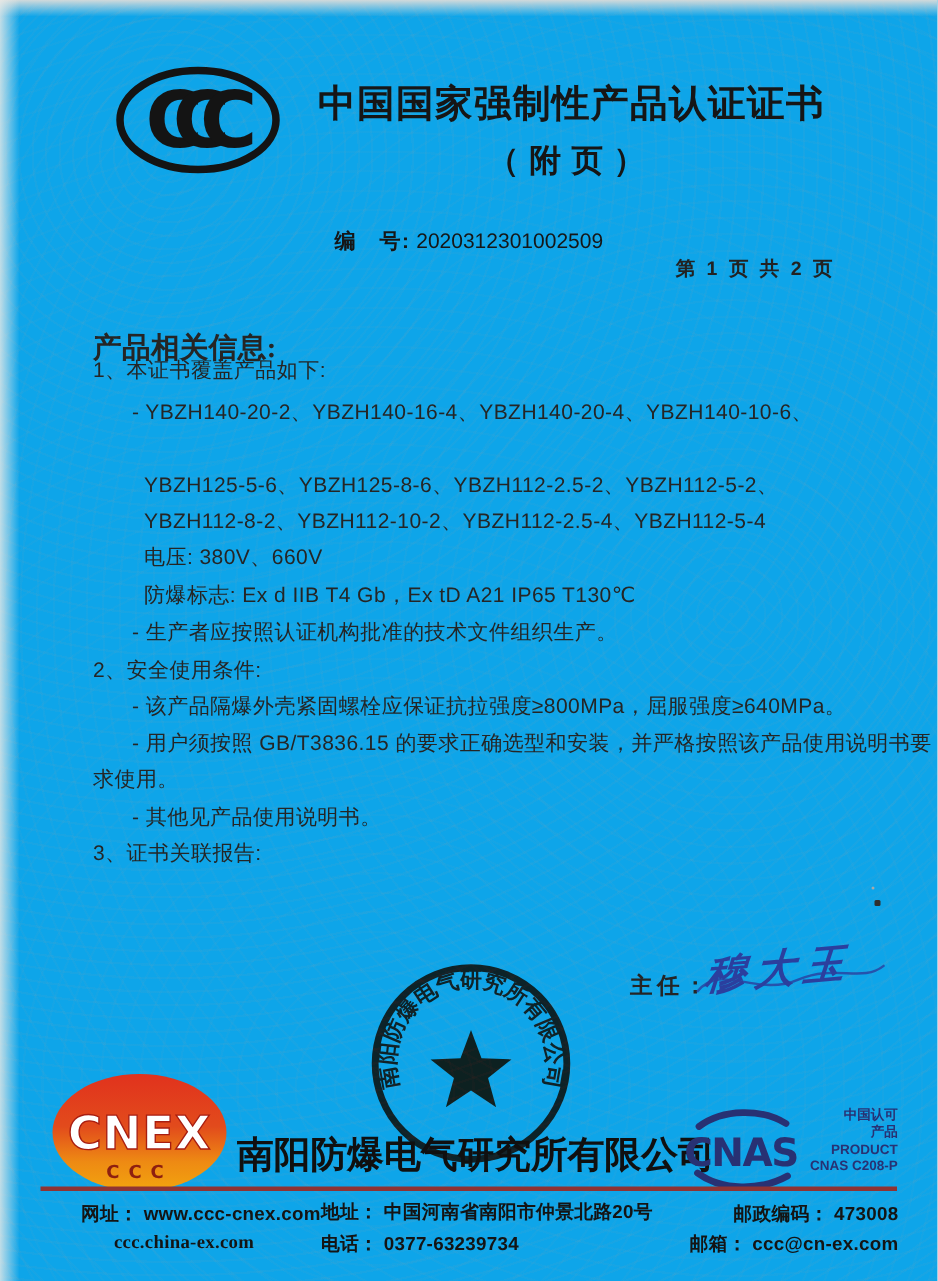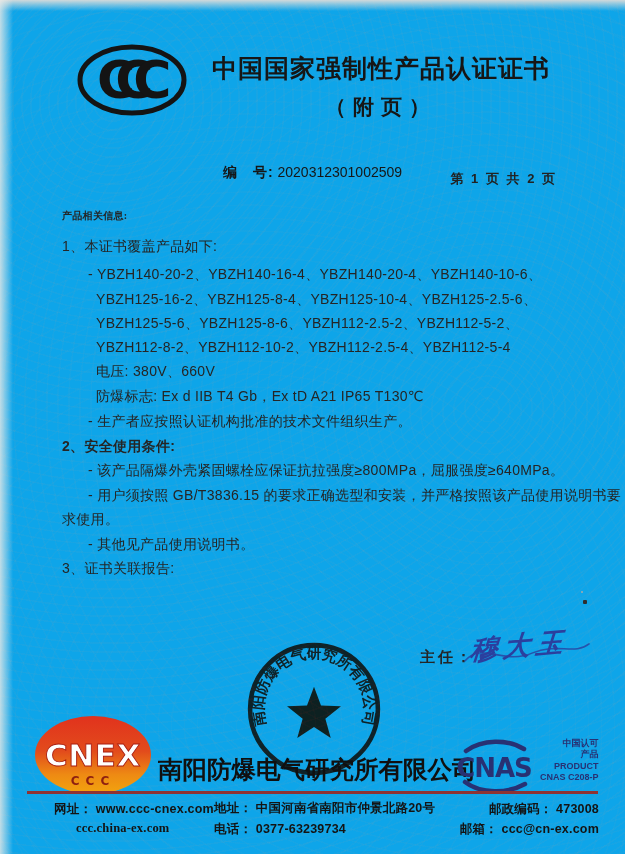--- a/index.html
+++ b/index.html
@@ -43,36 +43,35 @@
   <div class="edge-left"></div>
 
   <svg class="abs" style="left:76px;top:42px;" width="112" height="76" viewBox="0 0 112 76">
     <ellipse cx="56" cy="38" rx="52" ry="33" fill="none" stroke="#141414" stroke-width="5"></ellipse>
     <text x="21" y="56" font-size="52" font-weight="900" letter-spacing="-20" fill="#141414" font-family="'DejaVu Sans','Liberation Sans',sans-serif">CCC</text>
   </svg>
 
   <div class="abs title" style="left:188px;top:52px;width:386px;">中国国家强制性产品认证证书</div>
   <div class="abs subtitle" style="left:188px;top:93px;width:386px;">（附页）</div>
 
-  <div class="abs certno" style="left:0;top:164px;width:625px;">
+  <div class="abs certno" style="left:0;top:152px;width:625px;">
     <b>编　号:</b>
     <span>2020312301002509</span>
   </div>
   <div class="abs pageind" style="top:170px;right:68px;">第 1 页 共 2 页</div>
 
-  <div class="abs line bold" style="left:62px;top:209px;font-size:10px;font-family:Liberation Serif, serif;">产品相关信息:</div>
+  <div class="abs line bold" style="left:62px;top:219px;font-size:19px;font-family:Liberation Serif, serif;">产品相关信息:</div>
   <div class="abs line" style="left:62px;top:238px;">1、本证书覆盖产品如下:</div>
   <div class="abs line" style="left:88px;top:266px;">- YBZH140-20-2、YBZH140-16-4、YBZH140-20-4、YBZH140-10-6、</div>
-  <div class="abs line" style="left:96px;top:291px;">YBZH125-16-2、YBZH125-8-4、YBZH125-10-4、YBZH125-2.5-6、</div>
   <div class="abs line" style="left:96px;top:315px;">YBZH125-5-6、YBZH125-8-6、YBZH112-2.5-2、YBZH112-5-2、</div>
   <div class="abs line" style="left:96px;top:339px;">YBZH112-8-2、YBZH112-10-2、YBZH112-2.5-4、YBZH112-5-4</div>
   <div class="abs line" style="left:96px;top:363px;">电压: 380V、660V</div>
   <div class="abs line" style="left:96px;top:388px;">防爆标志: Ex d IIB T4 Gb，Ex tD A21 IP65 T130℃</div>
   <div class="abs line" style="left:88px;top:413px;">- 生产者应按照认证机构批准的技术文件组织生产。</div>
-  <div class="abs line" style="left:62px;top:438px;font-weight:bold;">2、安全使用条件:</div>
+  <div class="abs line" style="left:62px;top:438px;">2、安全使用条件:</div>
   <div class="abs line" style="left:88px;top:462px;">- 该产品隔爆外壳紧固螺栓应保证抗拉强度≥800MPa，屈服强度≥640MPa。</div>
   <div class="abs line" style="left:88px;top:487px;">- 用户须按照 GB/T3836.15 的要求正确选型和安装，并严格按照该产品使用说明书要</div>
   <div class="abs line" style="left:62px;top:511px;">求使用。</div>
   <div class="abs line" style="left:88px;top:536px;">- 其他见产品使用说明书。</div>
   <div class="abs line" style="left:62px;top:560px;">3、证书关联报告:</div>
 
   <div class="dot1" style="left:583px;top:600px;"></div>
   <div class="dot2" style="left:581px;top:591px;"></div>
 
   <div class="abs line bold" style="left:420px;top:648px;font-size:15px;letter-spacing:3px;">主任：</div>

